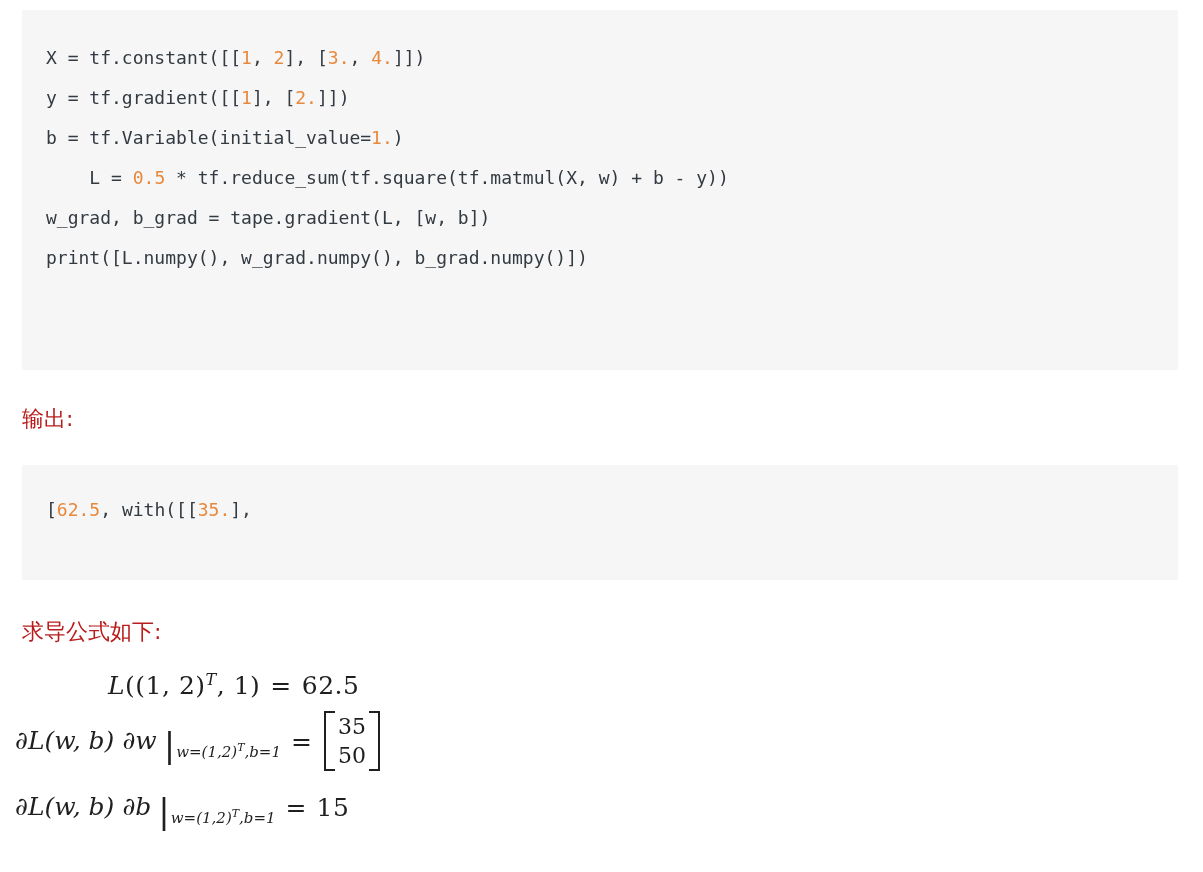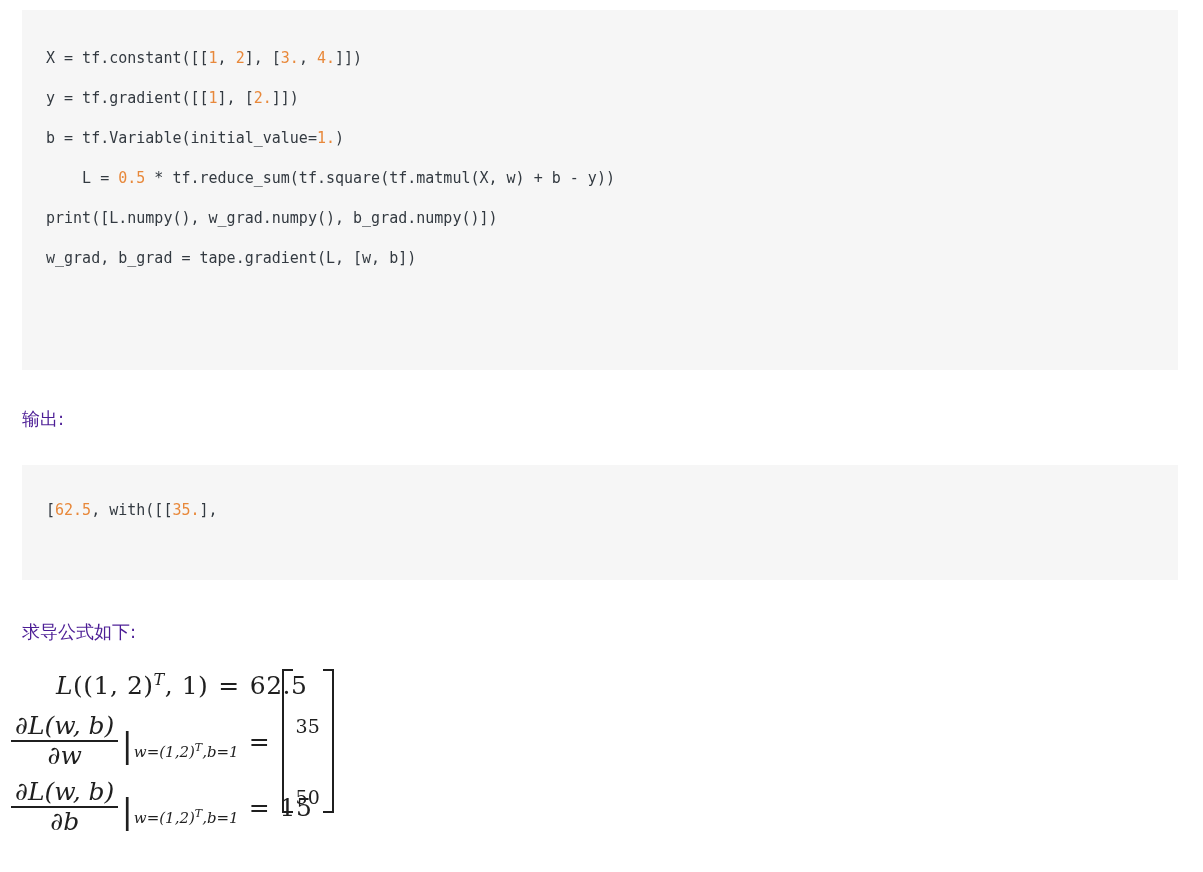--- a/index.html
+++ b/index.html
@@ -31,43 +31,43 @@
     width: 1156px;
     background: #f6f6f6;
     box-sizing: border-box;
     overflow: hidden;
   }
   .codeblock.block-1 { top: 10px;  height: 360px; padding: 28px 0 0 0; }
   .codeblock.block-2 { top: 465px; height: 115px; padding: 25px 0 0 0; }
 
   .code-line {
     font-family: "DejaVu Sans Mono", "Liberation Mono", monospace;
-    font-size: 15px;
+    font-size: 18px;
     line-height: 40px;
     height: 40px;
     white-space: pre;
     padding-left: 24px;
     color: #333a41;
     letter-spacing: 0px;
   }
   .codeblock.block-2 .code-line {
     padding-left: 24px;
   }
 
   .tok-plain { color: #333a41; }
   .tok-num   { color: #e8883a; }
   .tok-kw    { color: #9b59b6; }
 
   
   .prose {
     position: absolute;
     left: 22px;
     font-family: "DejaVu Sans", "Liberation Sans", sans-serif;
-    font-size: 18px;
-    color: #4c1d95;
+    font-size: 22px;
+    color: #b91c1c;
     line-height: 28px;
     white-space: pre;
   }
   .prose.p-output  { top: 405px; }
   .prose.p-formula { top: 618px; }
 
   
   .matharea {
     position: absolute;
     left: 0px;
@@ -75,39 +75,39 @@
     width: 1203px;
     font-family: "DejaVu Serif", "Liberation Serif", serif;
     color: #1f1f1f;
   }
 
   .math-row {
     display: flex;
     align-items: center;
     height: 66px;
   }
-  .math-row.row-centerish { padding-left: 56px; height: 46px; }
+  .math-row.row-centerish { padding-left: 108px; height: 46px; }
   .math-row.row-frac { padding-left: 10px; }
 
   .m-italic { font-style: italic; }
 
   .mtext {
     font-size: 25px;
     letter-spacing: 0.5px;
   }
   .mtext .sup {
     font-size: 16px;
     vertical-align: super;
     font-style: italic;
   }
 
   
   .frac {
     display: inline-flex;
-    flex-direction: column;
+    flex-direction: row;
     align-items: center;
     vertical-align: middle;
     line-height: 1.05;
     margin: 0 1px;
   }
   .frac .num,
   .frac .den {
     font-size: 25px;
     padding: 1px 4px;
     white-space: nowrap;
@@ -156,37 +156,36 @@
     border-bottom: 2px solid #1f1f1f;
   }
   .matrix .brk.left  { border-left: 2px solid #1f1f1f; }
   .matrix .brk.right { border-right: 2px solid #1f1f1f; }
   .matrix .cells {
     display: flex;
     flex-direction: column;
     padding: 1px 3px;
   }
   .matrix .cells div {
-    font-size: 19px;
+    font-size: 22px;
     line-height: 29px;
-    margin-top: 42px;
   }
 </style>
 </head>
 <body>
 
 <div class="page">
 
   <div class="codeblock block-1">
     <div class="code-line"><span class="tok-plain">X = tf.constant([[</span><span class="tok-num">1</span><span class="tok-plain">, </span><span class="tok-num">2</span><span class="tok-plain">], [</span><span class="tok-num">3.</span><span class="tok-plain">, </span><span class="tok-num">4.</span><span class="tok-plain">]])</span></div>
     <div class="code-line"><span class="tok-plain">y = tf.gradient([[</span><span class="tok-num">1</span><span class="tok-plain">], [</span><span class="tok-num">2.</span><span class="tok-plain">]])</span></div>
     <div class="code-line"><span class="tok-plain">b = tf.Variable(initial_value=</span><span class="tok-num">1.</span><span class="tok-plain">)</span></div>
     <div class="code-line"><span class="tok-plain">    L = </span><span class="tok-num">0.5</span><span class="tok-plain"> * tf.reduce_sum(tf.square(tf.matmul(X, w) + b - y))</span></div>
+    <div class="code-line"><span class="tok-plain">w_grad, b_grad = tape.gradient(L, [w, b])</span></div>
     <div class="code-line"><span class="tok-plain">print([L.numpy(), w_grad.numpy(), b_grad.numpy()])</span></div>
-    <div class="code-line"><span class="tok-plain">w_grad, b_grad = tape.gradient(L, [w, b])</span></div>
   </div>
 
   <div class="prose p-output">输出:</div>
 
   <div class="codeblock block-2">
     <div class="code-line"><span class="tok-plain">[</span><span class="tok-num">62.5</span><span class="tok-plain">, with([[</span><span class="tok-num">35.</span><span class="tok-plain">],</span></div>
   </div>
 
   <div class="prose p-formula">求导公式如下:</div>
 

